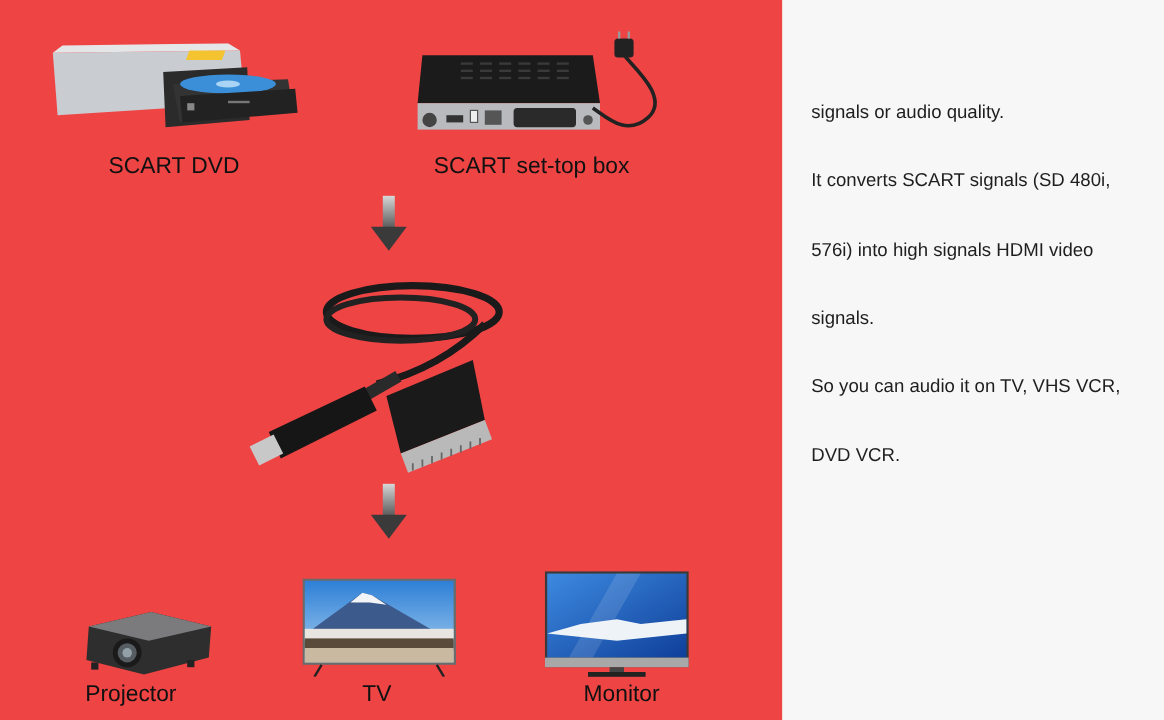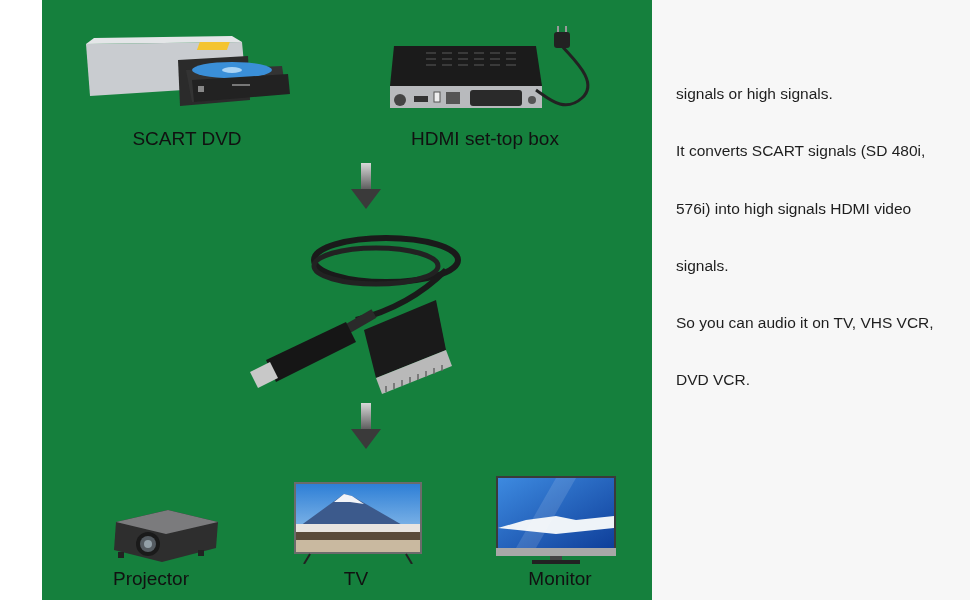--- a/index.html
+++ b/index.html
@@ -1,21 +1,21 @@
 <!DOCTYPE html>
 <html><head>
   <meta charset="utf-8">
   <style>
     html, body { margin: 0; padding: 0; }
     body {
       width: 970px; height: 600px; position: relative; overflow: hidden;
       background: #ffffff;
       font-family: "Liberation Sans", sans-serif;
     }
-    .left { position: absolute; left: 0; top: 0; width: 652px; height: 600px; background: #15803d; margin-left: 42px; }
+    .left { position: absolute; left: 0; top: 0; width: 652px; height: 600px; background: #ef4444; }
     .right {
       position: absolute; left: 652px; top: 0; width: 318px; height: 600px;
       background: #f7f7f7;
     }
     .desc {
       position: absolute; left: 676px; top: 23px; width: 292px;
       font-size: 15.5px; line-height: 28.6px; color: #1e1e1e;
       white-space: pre-line;
     }
     .label {
@@ -71,21 +71,21 @@
     <rect x="28" y="70" width="14" height="6" fill="#333"></rect>
     <rect x="48" y="66" width="6" height="10" fill="#eee" stroke="#555"></rect>
     <rect x="60" y="66" width="14" height="12" fill="#555"></rect>
     <rect x="84" y="64" width="52" height="16" rx="3" fill="#2a2a2a"></rect>
     <circle cx="146" cy="74" r="4" fill="#555"></circle>
     <path d="M150,64 C162,72 178,88 196,72 C214,56 186,32 176,20" stroke="#222" stroke-width="3" fill="none"></path>
     <rect x="168" y="6" width="16" height="16" rx="3" fill="#222"></rect>
     <line x1="172" y1="0" x2="172" y2="6" stroke="#999" stroke-width="2"></line>
     <line x1="180" y1="0" x2="180" y2="6" stroke="#999" stroke-width="2"></line>
   </svg>
-  <div class="label" style="left:443px;top:128px">HDMI set-top box</div>
+  <div class="label" style="left:443px;top:128px">SCART set-top box</div>
 
   <svg class="arrow" style="left:309px;top:163px" width="30" height="48" viewBox="0 0 30 48">
     <defs>
       <linearGradient id="ag" x1="0" y1="0" x2="0" y2="1">
         <stop offset="0" stop-color="#d8d8d8"></stop>
           <stop offset="1" stop-color="#555"></stop>
       </linearGradient>
     </defs>
     <rect x="10" y="0" width="10" height="28" fill="url(#ag)"></rect>
     <polygon points="0,26 30,26 15,46" fill="#3a3a3a"></polygon>
@@ -162,21 +162,21 @@
     <rect x="54" y="80" width="12" height="4" fill="#444"></rect>
     <rect x="36" y="84" width="48" height="4" fill="#222"></rect>
   </svg>
   <div class="label" style="left:518px;top:568px">Monitor</div>
 </div>
 
 <div class="right"></div>
 
 <div class="desc">
   <div>
-    <div>signals or high signals.</div>
+    <div>signals or audio quality.</div>
     <div>It converts SCART signals (SD 480i,</div>
     <div>576i) into high signals HDMI video</div>
     <div>signals.</div>
     <div>So you can audio it on TV, VHS VCR,</div>
     <div>DVD VCR.</div>
   </div>
   <div style="height:28.6px"></div>
   
   
   

